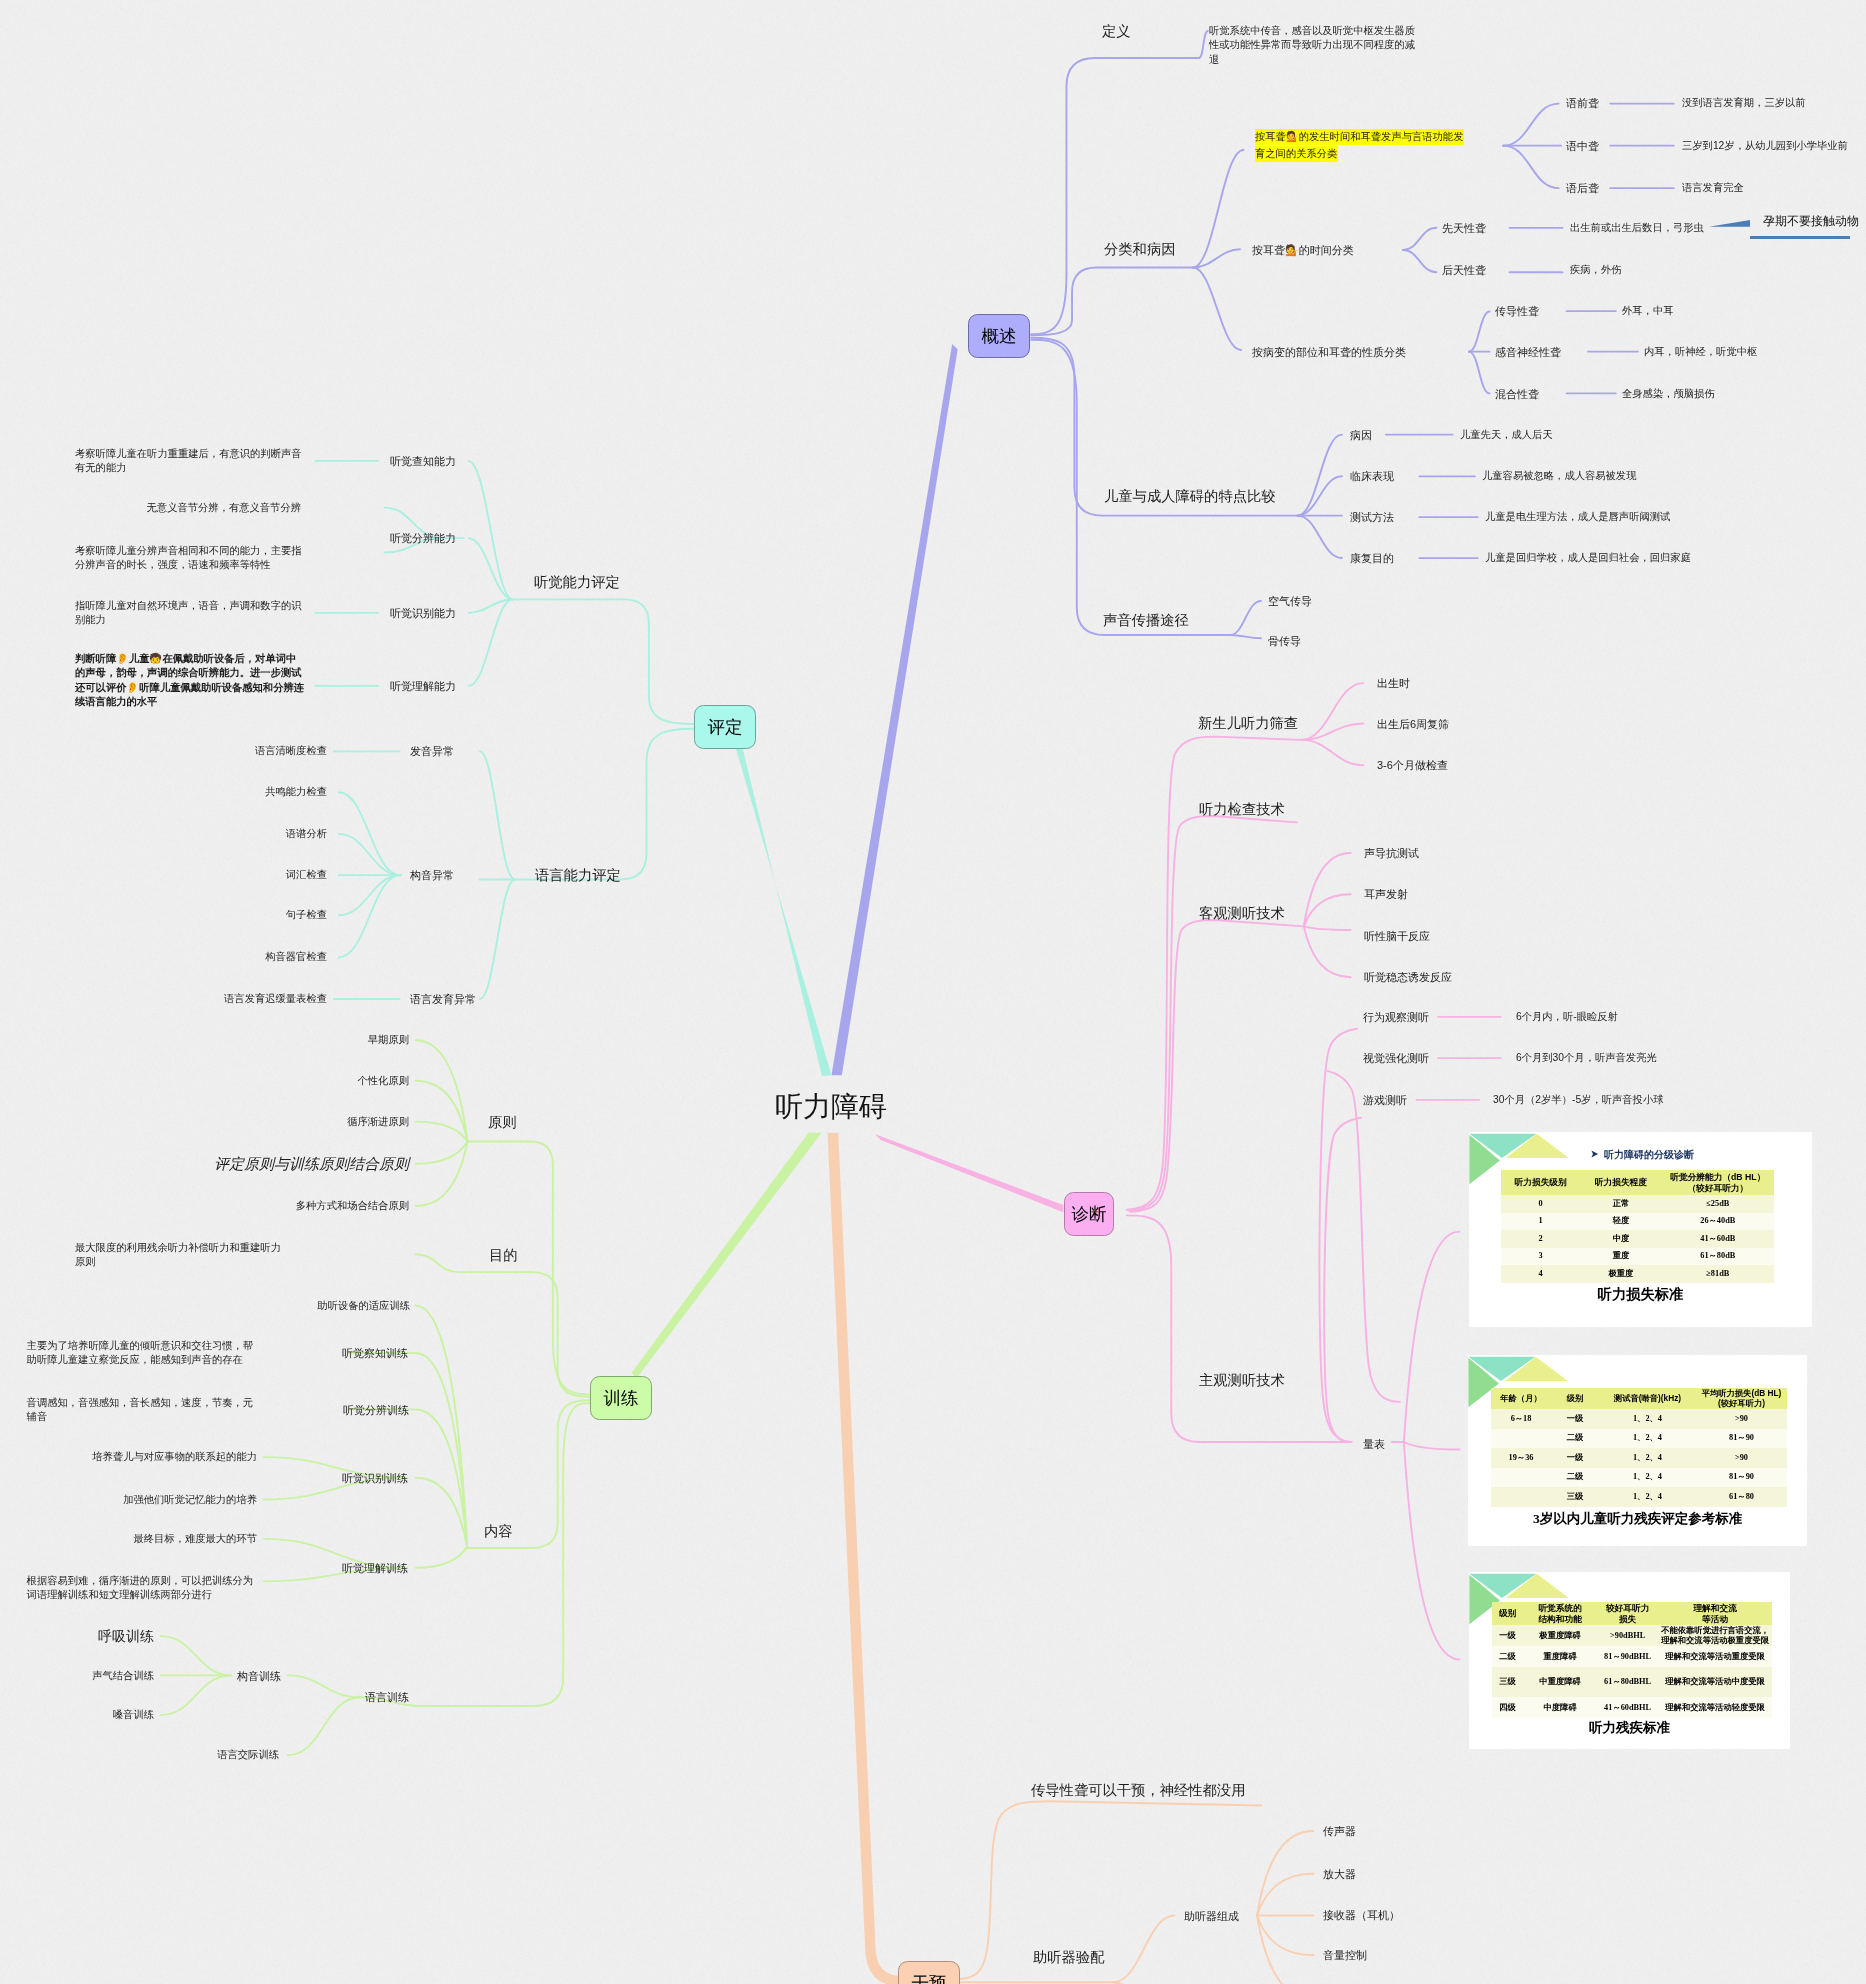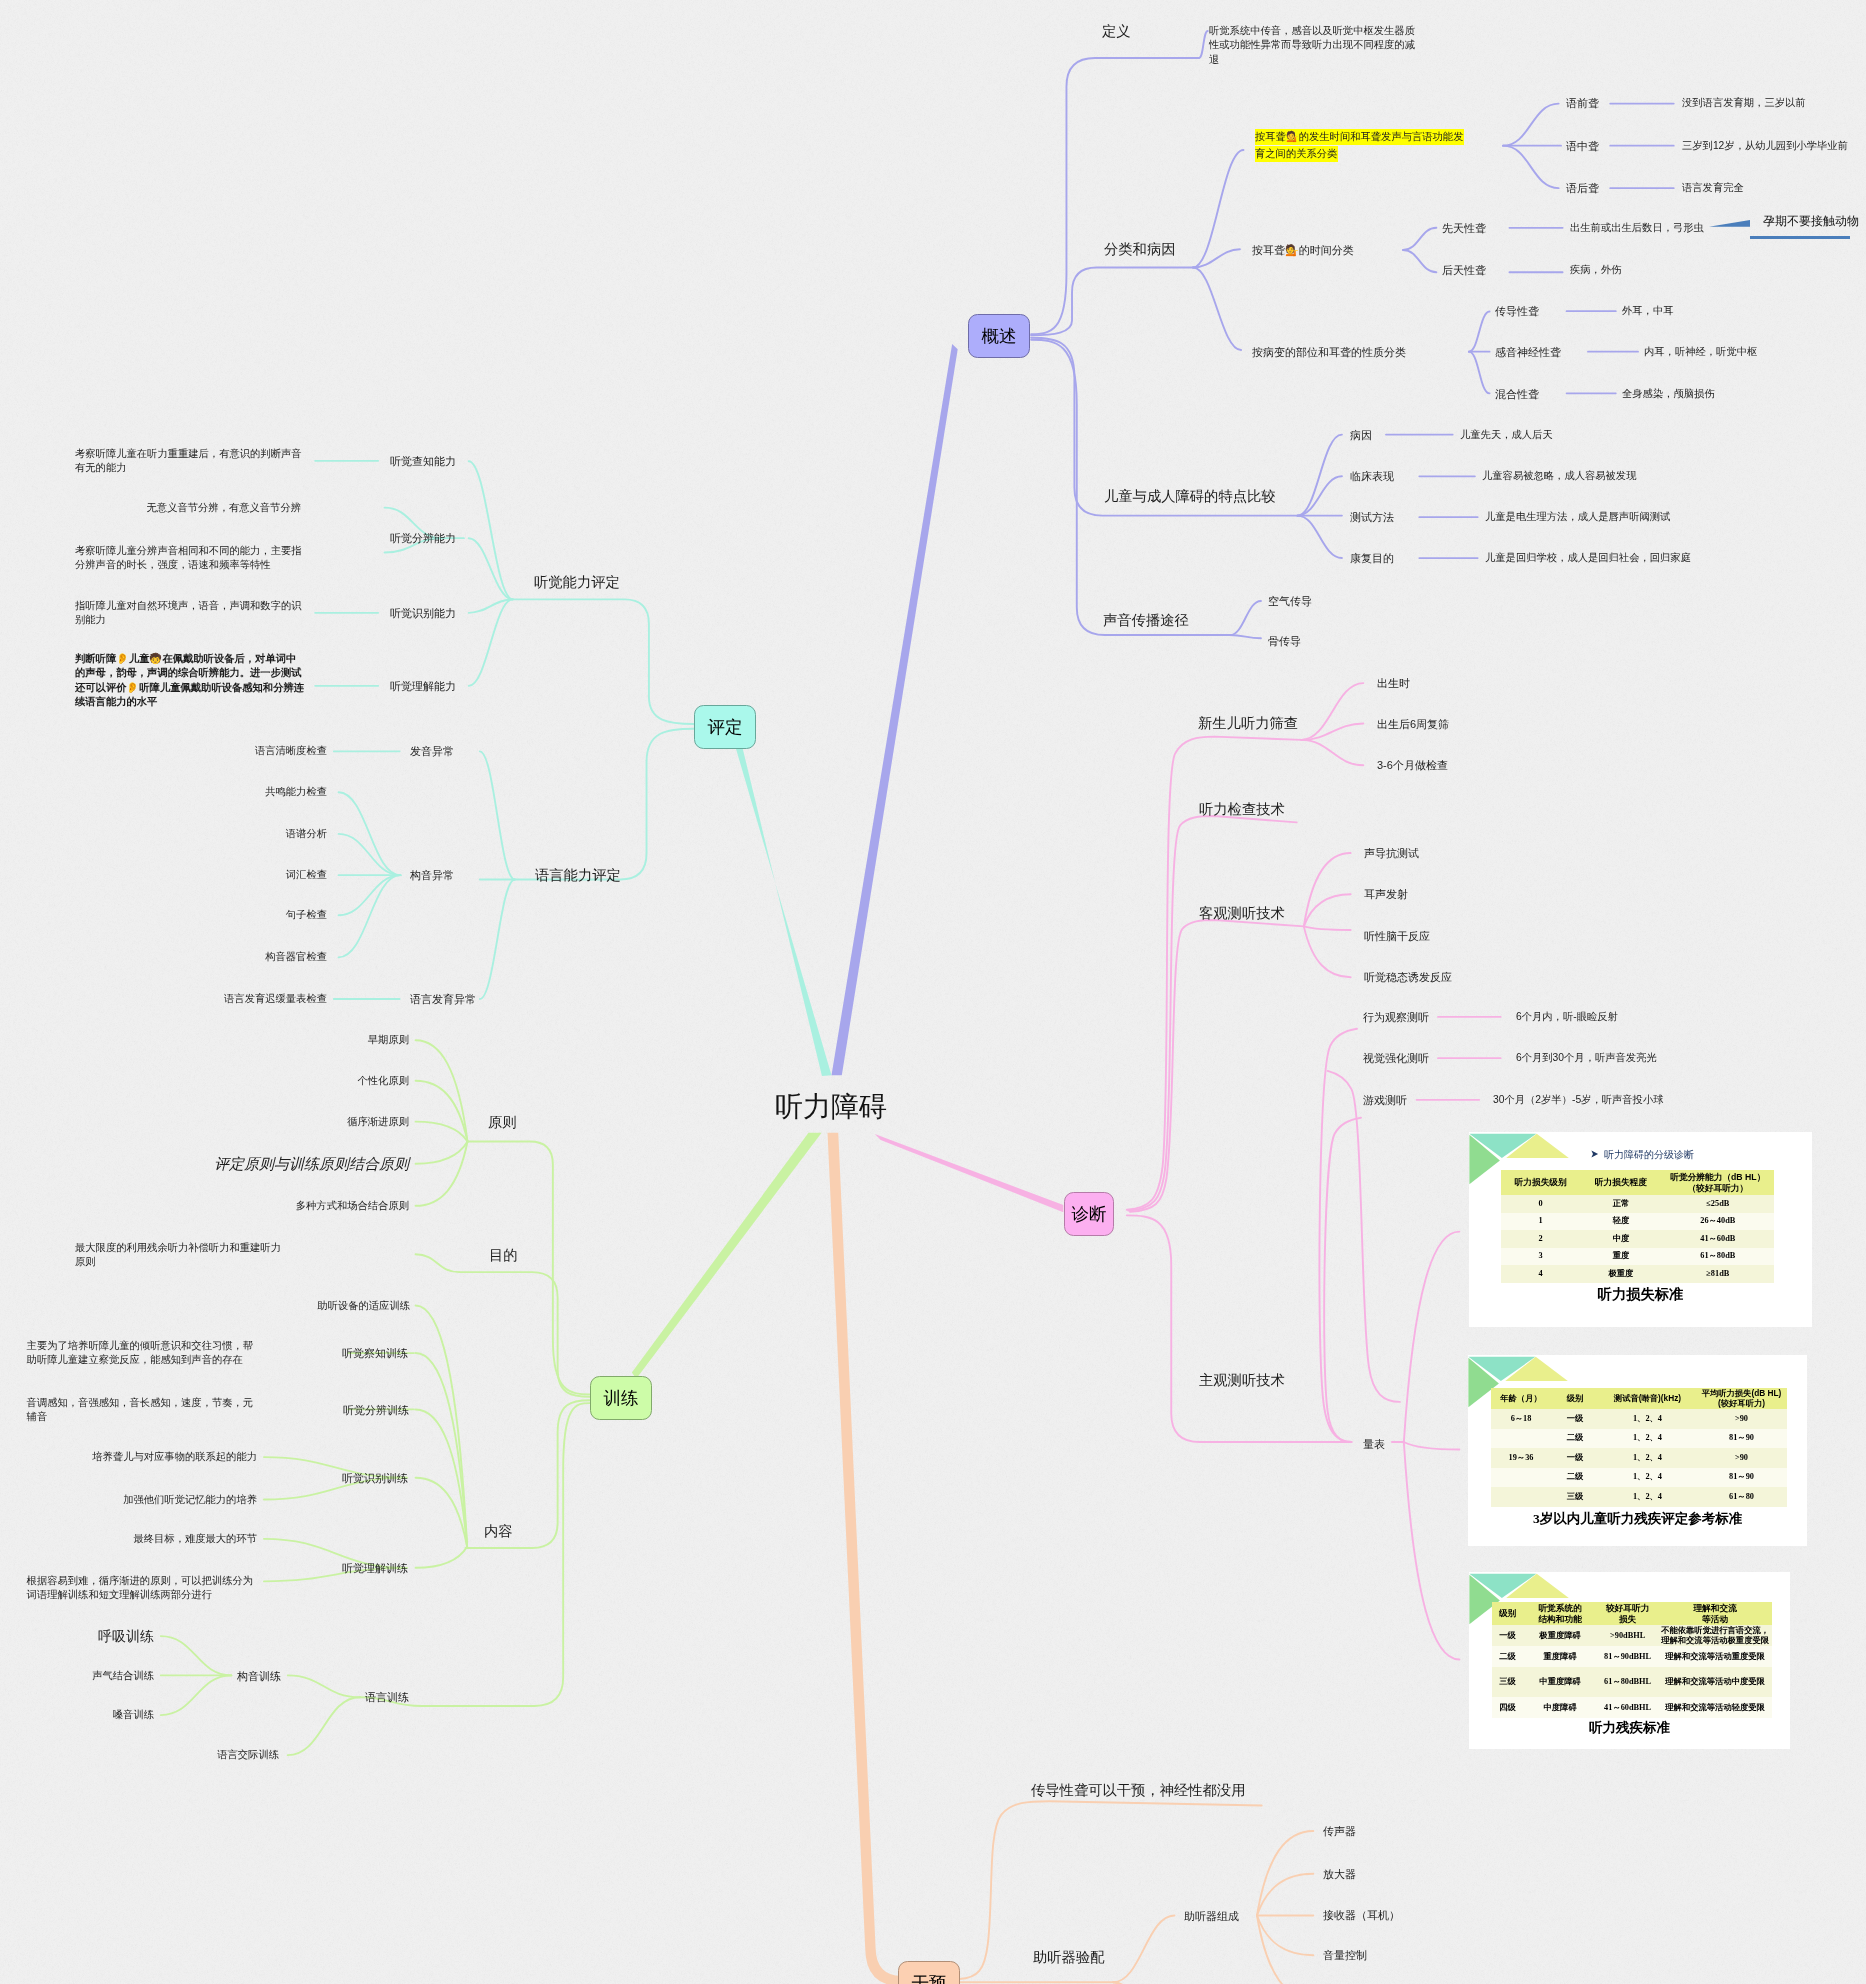--- a/index.html
+++ b/index.html
@@ -9,21 +9,21 @@
         background:#efefef;}
   #paper{position:absolute;left:0;top:0;width:1867px;height:2210px;opacity:.55;}
   svg#links{position:absolute;left:0;top:0;width:1867px;height:2210px;}
   .tx{position:absolute;white-space:pre;color:#1c1c1c;}
   .tx.r{text-align:right;transform:translateX(-100%);}
   .node{position:absolute;border-radius:9.5px;border:0.8px solid;display:flex;
         align-items:center;justify-content:center;box-sizing:border-box;}
   #root-title{position:absolute;color:#131313;white-space:pre;}
   .card{position:absolute;background:#fff;box-sizing:border-box;overflow:hidden;}
   .card .corner{position:absolute;left:0;top:0;}
-  .card .heading{position:absolute;font-weight:400;color:#1f3864;white-space:pre;}
+  .card .heading{position:absolute;font-weight:700;color:#1f3864;white-space:pre;}
   .card .tri-bullet{position:absolute;}
   .ctab{position:absolute;border-collapse:collapse;table-layout:fixed;}
   .ctab td{text-align:center;font-weight:700;color:#000;padding:0;
         font-family:"Liberation Serif",serif;line-height:1.2;white-space:pre-line;}
   .ctab td.hd{font-family:"Liberation Sans",sans-serif;}
   .cap{position:absolute;text-align:center;font-weight:700;
         font-family:"Liberation Serif",serif;color:#000;white-space:pre;}
   .hl{background:transparent;}
   .hl span{background:#ffff00;padding:2px 0.4px 3.2px 0;box-decoration-break:clone;-webkit-box-decoration-break:clone;}
   .annot-line{position:absolute;background:#4a7ebb;}

